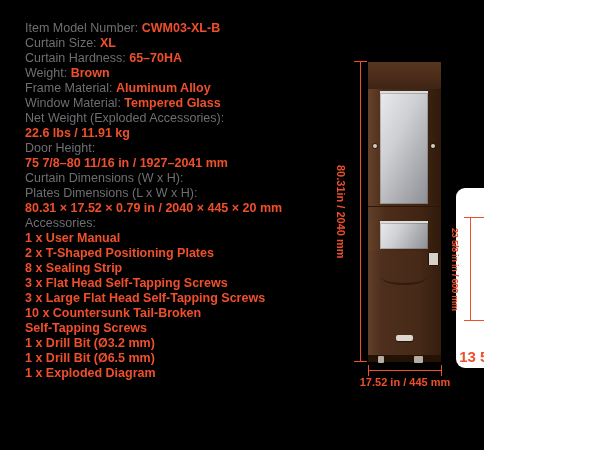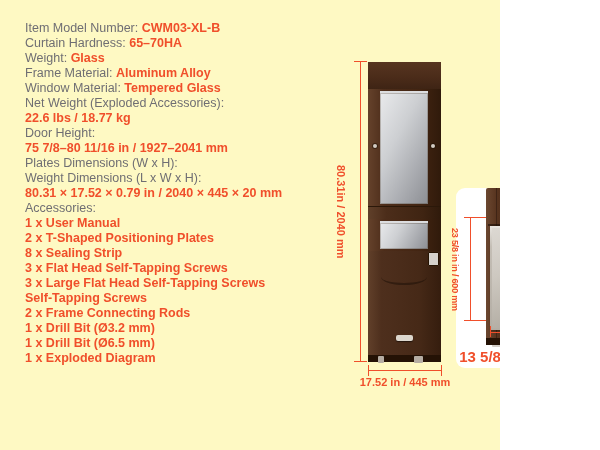--- a/index.html
+++ b/index.html
@@ -1,17 +1,17 @@
 <!DOCTYPE html>
 <html><head>
 <meta charset="utf-8">
 <style>
   html,body{margin:0;padding:0;}
   body{width:600px;height:450px;font-family:"Liberation Sans",sans-serif;}
-  .stage{position:relative;width:484px;height:450px;background:#fef9c3;overflow:hidden;padding-left:16px;}
+  .stage{position:relative;width:484px;height:450px;background:#000000;overflow:hidden;}
 
   
   .spec-list{position:absolute;left:25px;top:21px;width:330px;font-size:12.5px;line-height:15px;}
   .spec-line{white-space:nowrap;}
   .spec-label{color:#6f6e73;font-weight:400;}
   .spec-value{color:#f04f2b;font-weight:700;}
 
   
   .dim{position:absolute;}
   .dim-vline{border-left:1.5px solid #f04f2b;width:0;}
@@ -76,39 +76,40 @@
   
   .nw{white-space:nowrap;}
 </style>
 </head>
 <body>
 
 <div class="stage">
 
   <div class="spec-list">
       <div class="spec-line"><span class="spec-label">Item Model Number: </span><span class="spec-value">CWM03-XL-B</span></div>
+      <div class="spec-line"><span class="spec-label">Curtain Size: </span><span class="spec-value">XL</span></div>
       <div class="spec-line"><span class="spec-label">Curtain Hardness: </span><span class="spec-value">65–70HA</span></div>
-      <div class="spec-line"><span class="spec-label">Weight: </span><span class="spec-value">Glass</span></div>
+      <div class="spec-line"><span class="spec-label">Weight: </span><span class="spec-value">Brown</span></div>
       <div class="spec-line"><span class="spec-label">Frame Material: </span><span class="spec-value">Aluminum Alloy</span></div>
       <div class="spec-line"><span class="spec-label">Window Material: </span><span class="spec-value">Tempered Glass</span></div>
       <div class="spec-line"><span class="spec-label">Net Weight (Exploded Accessories):</span><span class="spec-value"></span></div>
-      <div class="spec-line"><span class="spec-label"></span><span class="spec-value">22.6 lbs / 18.77 kg</span></div>
+      <div class="spec-line"><span class="spec-label"></span><span class="spec-value">22.6 lbs / 11.91 kg</span></div>
       <div class="spec-line"><span class="spec-label">Door Height:</span><span class="spec-value"></span></div>
       <div class="spec-line"><span class="spec-label"></span><span class="spec-value">75 7/8–80 11/16 in / 1927–2041 mm</span></div>
-      <div class="spec-line"><span class="spec-label">Plates Dimensions (W x H):</span><span class="spec-value"></span></div>
-      <div class="spec-line"><span class="spec-label">Weight Dimensions (L x W x H):</span><span class="spec-value"></span></div>
+      <div class="spec-line"><span class="spec-label">Curtain Dimensions (W x H):</span><span class="spec-value"></span></div>
+      <div class="spec-line"><span class="spec-label">Plates Dimensions (L x W x H):</span><span class="spec-value"></span></div>
       <div class="spec-line"><span class="spec-label"></span><span class="spec-value">80.31 × 17.52 × 0.79 in / 2040 × 445 × 20 mm</span></div>
       <div class="spec-line"><span class="spec-label">Accessories:</span><span class="spec-value"></span></div>
       <div class="spec-line"><span class="spec-label"></span><span class="spec-value">1 x User Manual</span></div>
       <div class="spec-line"><span class="spec-label"></span><span class="spec-value">2 x T-Shaped Positioning Plates</span></div>
       <div class="spec-line"><span class="spec-label"></span><span class="spec-value">8 x Sealing Strip</span></div>
       <div class="spec-line"><span class="spec-label"></span><span class="spec-value">3 x Flat Head Self-Tapping Screws</span></div>
       <div class="spec-line"><span class="spec-label"></span><span class="spec-value">3 x Large Flat Head Self-Tapping Screws</span></div>
+      <div class="spec-line"><span class="spec-label"></span><span class="spec-value">10 x Countersunk Tail-Broken</span></div>
       <div class="spec-line"><span class="spec-label"></span><span class="spec-value">Self-Tapping Screws</span></div>
-      <div class="spec-line"><span class="spec-label"></span><span class="spec-value">2 x Frame Connecting Rods</span></div>
       <div class="spec-line"><span class="spec-label"></span><span class="spec-value">1 x Drill Bit (Ø3.2 mm)</span></div>
       <div class="spec-line"><span class="spec-label"></span><span class="spec-value">1 x Drill Bit (Ø6.5 mm)</span></div>
       <div class="spec-line"><span class="spec-label"></span><span class="spec-value">1 x Exploded Diagram</span></div>
     </div>
 
   <div class="door1">
     <div class="d1-top"></div>
     <div class="d1-winsec d1-win1">
       <div class="glass"></div>
       <span class="screw" style="left:5px;top:55px;"></span>

